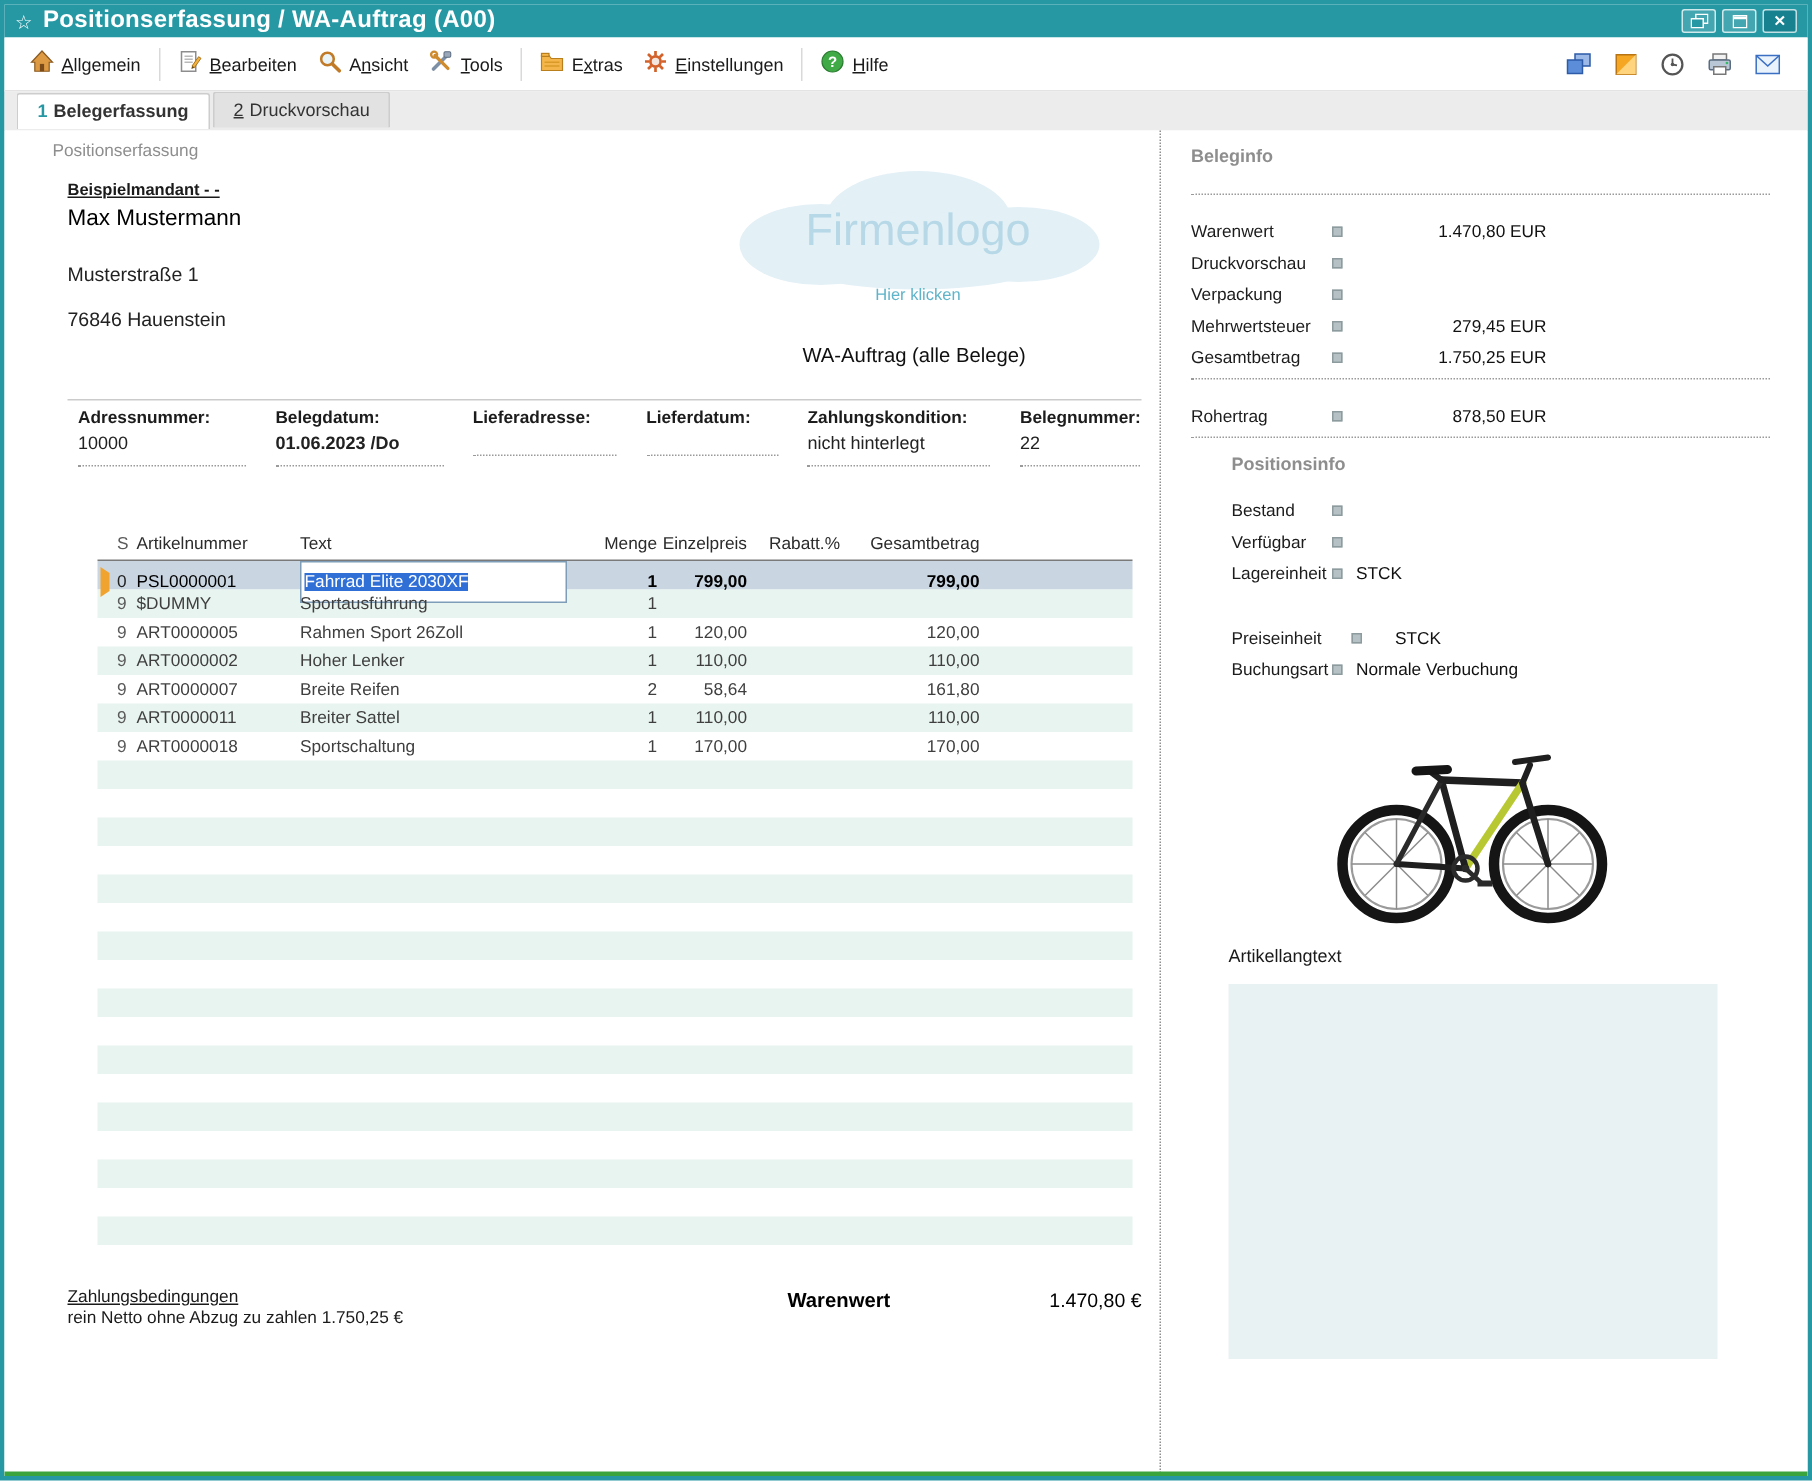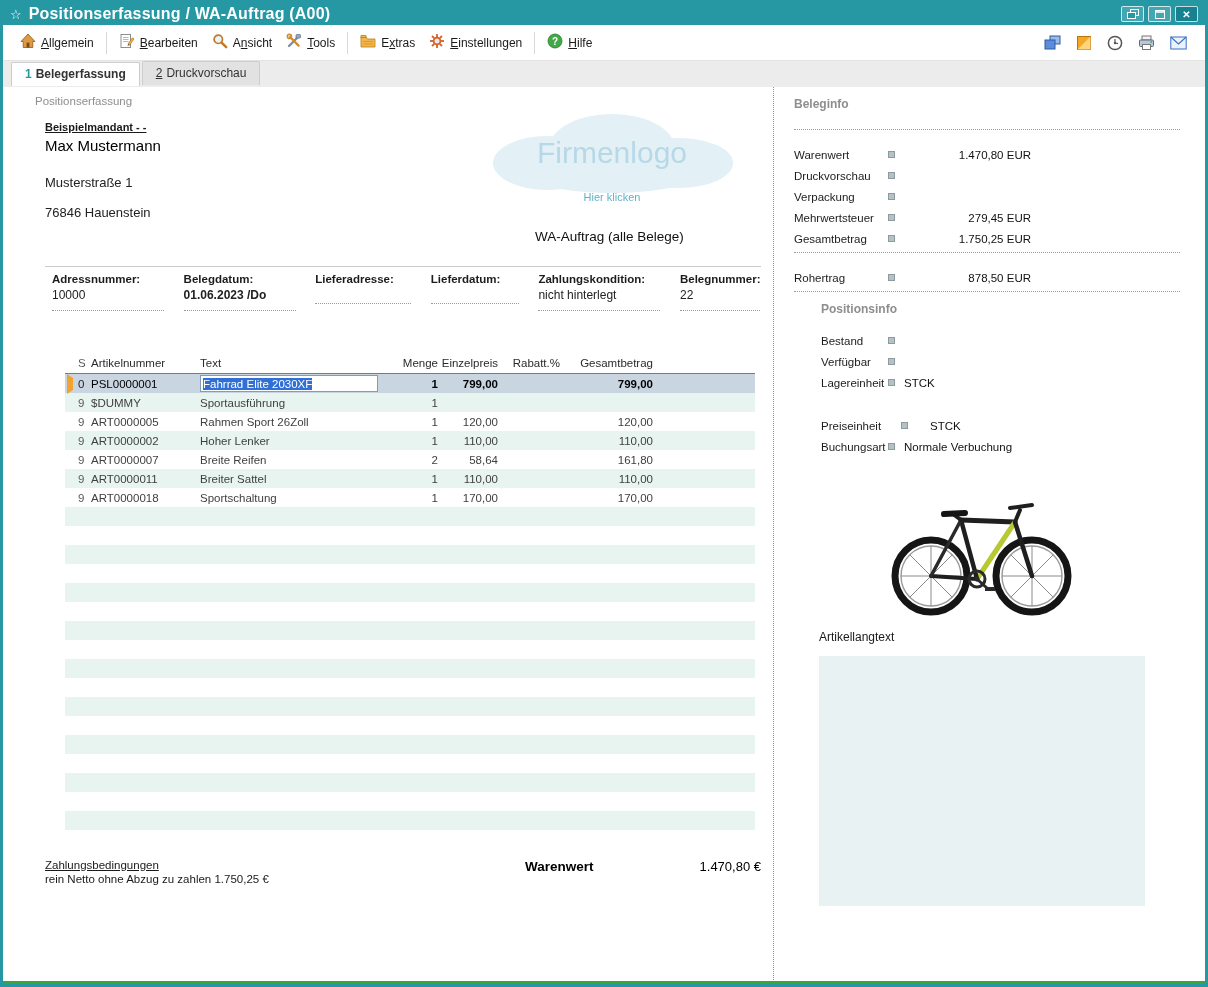--- a/index.html
+++ b/index.html
@@ -62,21 +62,21 @@
   .thead, .trow { display:grid; grid-template-columns:12px 14px 109px 196px 44px 60px 62px 93px 1fr; align-items:center; }
   .thead { height:21px; border-bottom:1px solid #7a7a7a; color:#2b2b2b; }
   .trow { height:19px; color:#3f3f3f; }
   .trow.stripe { background:#e8f4f0; }
   .trow.selected { background:#c9d6e2; color:#000; }
   .cell-r { text-align:right; padding-right:2px; }
   .cell-s { padding-left:1px; color:#5a5a5a; }
   .trow.selected .cell-s { color:#222; }
   .arrow { width:0; height:0; border-top:4px solid transparent; border-bottom:4px solid transparent; border-left:6px solid #f0a32f; margin-left:2px; }
   .bold { font-weight:bold; }
-  .editbox { background:#fff; border:1px solid #7d9db8; height:17px; width:178px; display:flex; align-items:center; padding:0 2px; overflow:hidden;text-align:center; }
+  .editbox { background:#fff; border:1px solid #7d9db8; height:28px; width:178px; display:flex; align-items:center; padding:0 2px; overflow:hidden;text-align:center; }
   .editbox .sel { background:#2f6fd6; color:#fff; white-space:nowrap; }
 
   
   .pos-footer { position:absolute; left:42px; top:772px; width:716px; display:flex; align-items:flex-start; }
   .terms { width:480px; }
   .terms-link { font-size:11.5px; text-decoration:underline; color:#1a1a1a; }
   .terms-text { font-size:11.5px; margin-top:2px; color:#1a1a1a; }
   .total-label { font-weight:bold; font-size:13.5px; color:#000; }
   .total-value { flex:1; text-align:right; font-size:13px; color:#000; }
 

